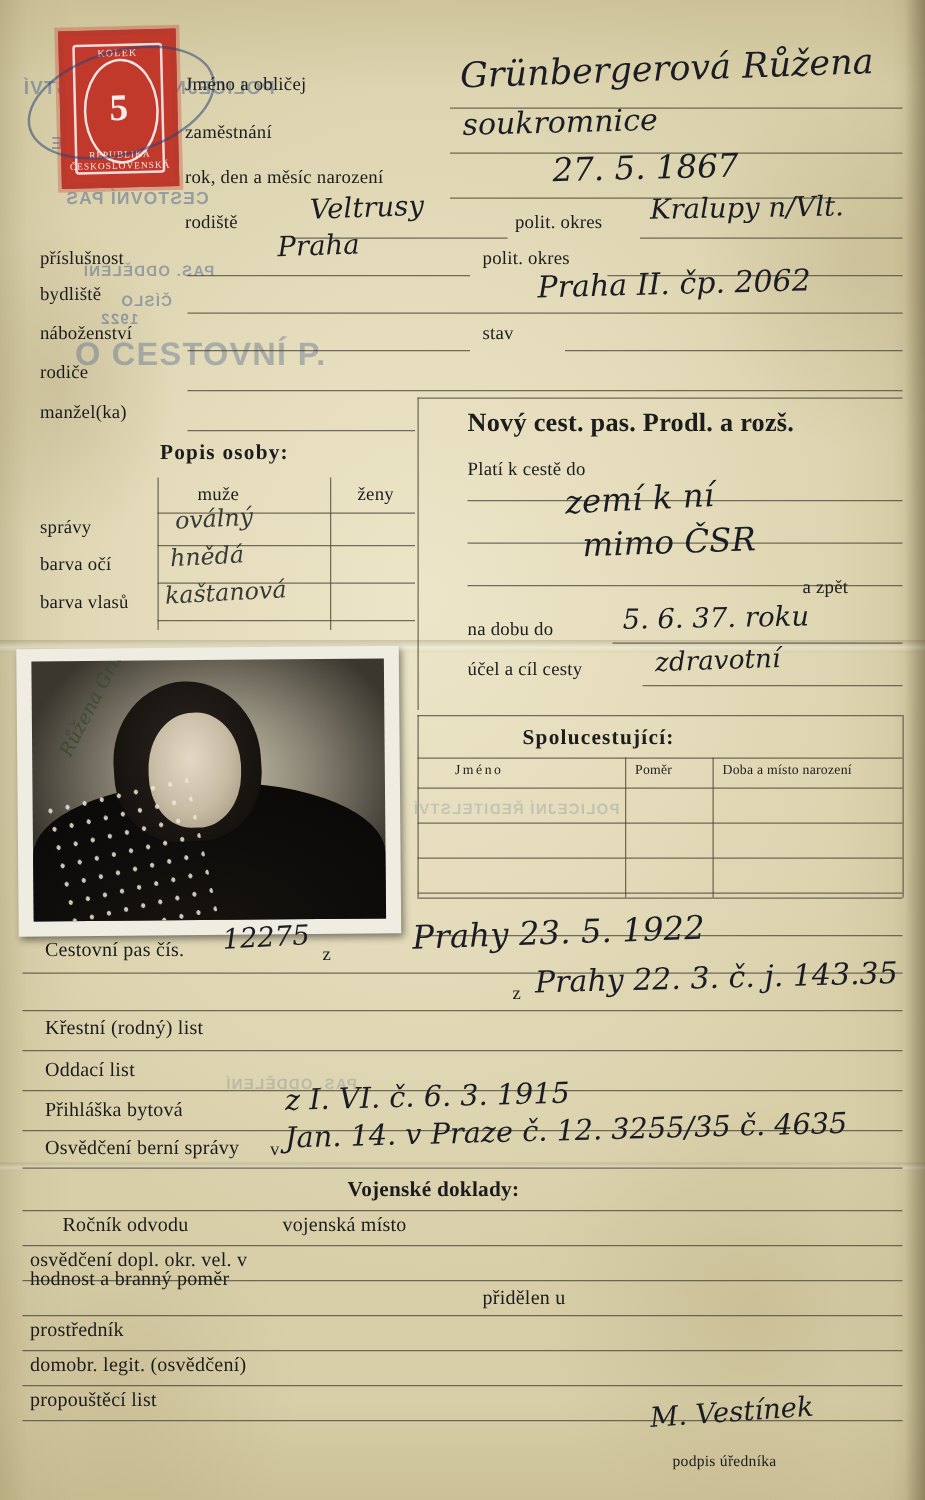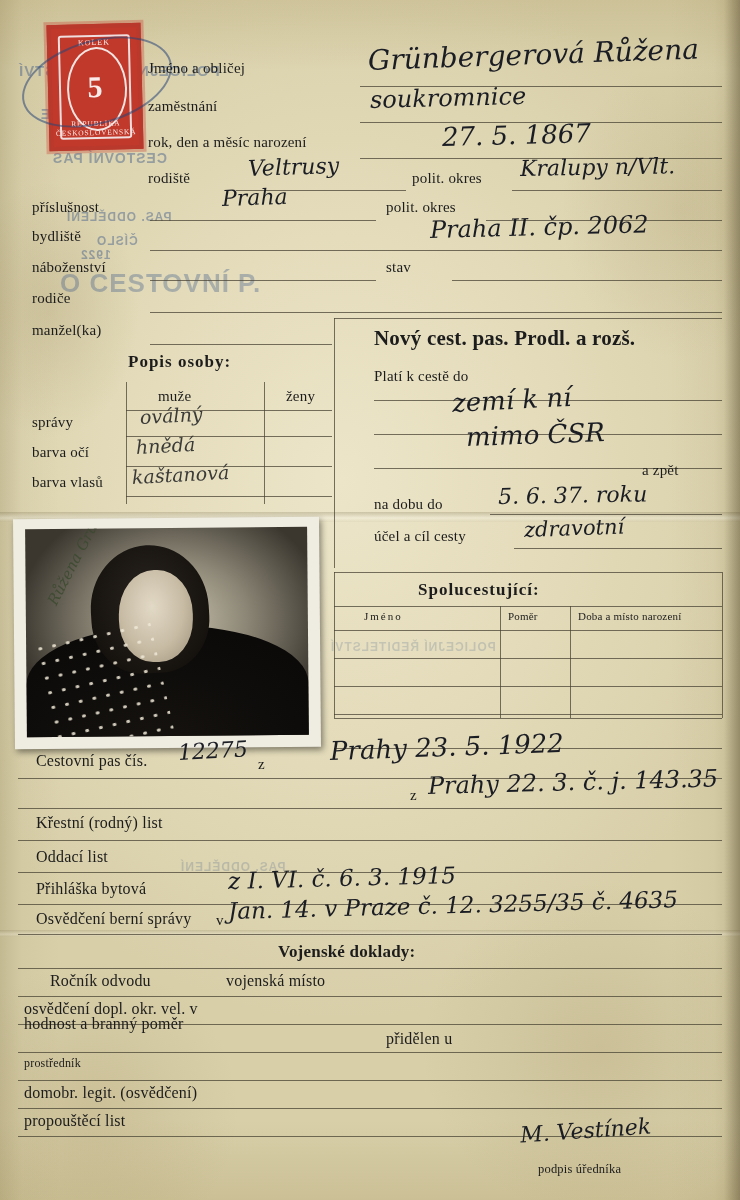--- a/index.html
+++ b/index.html
@@ -396,21 +396,21 @@
   <div class="lbl" style="left:226px;top:972px;font-size:16px;">vojenská místo</div>
   <div class="rule" style="left:18px;top:996px;width:704px;"></div>
 
   <div class="lbl" style="left:24px;top:1000px;font-size:16px;">osvědčení dopl. okr. vel. v</div>
   <div class="rule" style="left:18px;top:1024px;width:704px;"></div>
 
   <div class="lbl" style="left:24px;top:1015px;font-size:16px;">hodnost a branný poměr</div>
   <div class="lbl" style="left:386px;top:1030px;font-size:16px;">přidělen u</div>
   <div class="rule" style="left:18px;top:1052px;width:704px;"></div>
 
-  <div class="lbl" style="left:24px;top:1056px;font-size:12px;">prostředník</div>
+  <div class="lbl" style="left:24px;top:1056px;font-size:16px;">prostředník</div>
   <div class="rule" style="left:18px;top:1080px;width:704px;"></div>
 
   <div class="lbl" style="left:24px;top:1084px;font-size:16px;">domobr. legit. (osvědčení)</div>
   <div class="rule" style="left:18px;top:1108px;width:704px;"></div>
 
   <div class="lbl" style="left:24px;top:1112px;font-size:16px;">propouštěcí list</div>
   <div class="rule" style="left:18px;top:1136px;width:704px;"></div>
 
   <div id="officerSig">M. Vestínek</div>
   <div class="lbl small" style="left:538px;top:1162px;font-size:12.5px;">podpis úředníka</div>

